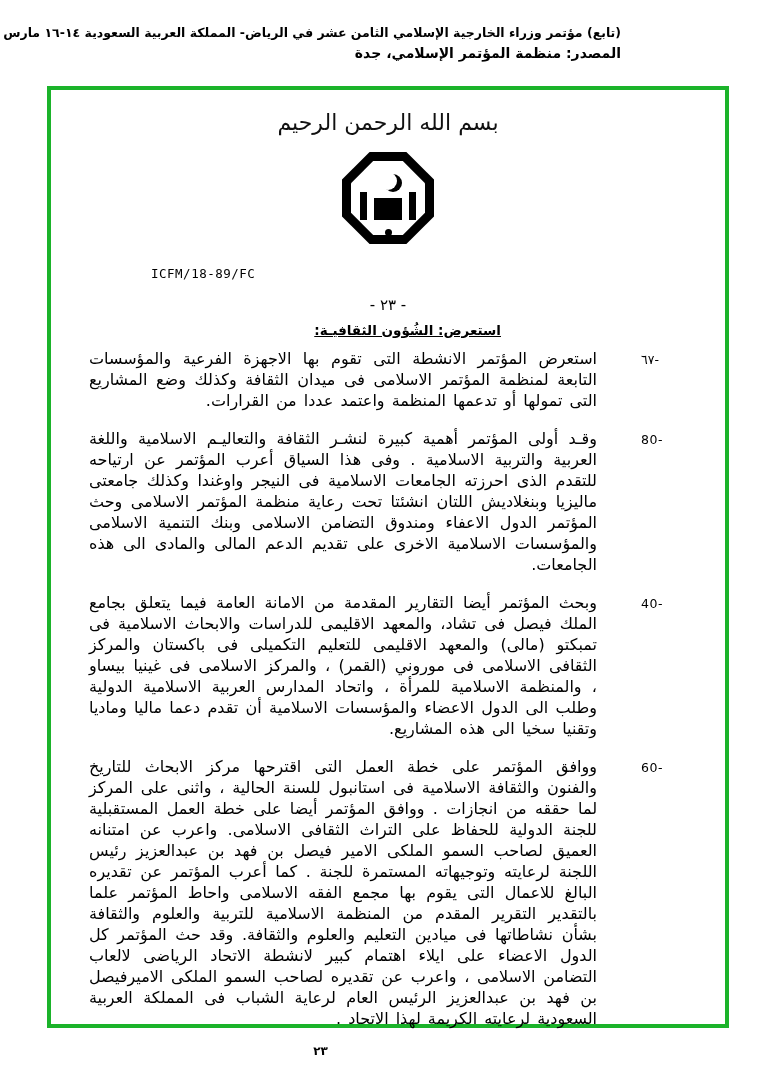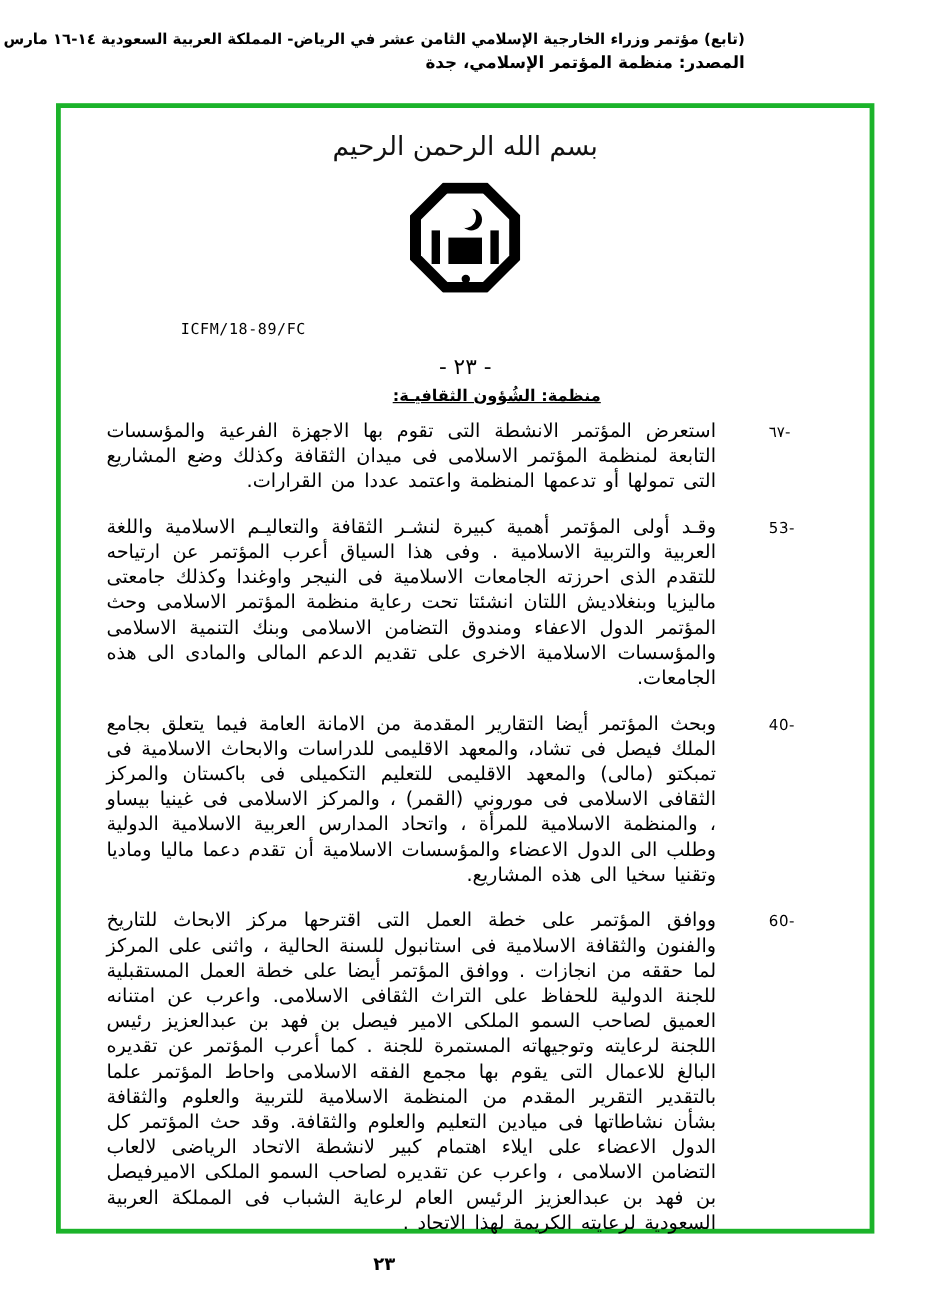--- a/index.html
+++ b/index.html
@@ -150,21 +150,21 @@
     margin-left: 28px;
   }
 
   
   .page-marker {
     position: absolute;
     top: 206px;
     left: 0;
     width: 100%;
     text-align: center;
-    font-size: 18px;
+    font-size: 15px;
     letter-spacing: 1px;
   }
 
   
   .body-area {
     position: absolute;
     top: 232px;
     right: 0;
     left: 0;
     padding-right: 38px;
@@ -209,21 +209,21 @@
   }
   .para.indent .txt { padding-right: 8px; }
 
   
   .folio {
     position: absolute;
     top: 1044px;
     left: 0;
     width: 641px;
     text-align: center;
-    font-size: 15px;
+    font-size: 12px;
     font-weight: bold;
     letter-spacing: 1px;
   }
 </style>
 </head>
 <body>
 
 <div class="doc-header">
   <div class="hdr-line1">(تابع) مؤتمر وزراء الخارجية الإسلامي الثامن عشر في الرياض- المملكة العربية السعودية ١٤-١٦ مارس ١٩٨٩- البيان الختامي</div>
   <div class="hdr-line2">المصدر: منظمة المؤتمر الإسلامي، جدة</div>
@@ -245,29 +245,29 @@
         <div class="dot"></div>
       </div>
     </div>
 
     <div class="doc-code">ICFM/18-89/FC</div>
 
     <div class="page-marker">- ٢٣ -</div>
 
     <div class="body-area">
 
-      <div class="section-title">منظمة: الشُؤون الثقافيـة:</div>
+      <div class="section-title">استعرض: الشُؤون الثقافيـة:</div>
 
       <div class="para indent">
         <div class="num">-٦٧</div>
         <div class="txt">استعرض المؤتمر الانشطة التى تقوم بها الاجهزة الفرعية والمؤسسات التابعة لمنظمة المؤتمر الاسلامى فى ميدان الثقافة وكذلك وضع المشاريع التى تمولها أو تدعمها المنظمة واعتمد عددا من القرارات.</div>
       </div>
 
       <div class="para indent">
-        <div class="num">-53</div>
+        <div class="num">-80</div>
         <div class="txt">وقـد أولى المؤتمر أهمية كبيرة لنشـر الثقافة والتعاليـم الاسلامية واللغة العربية والتربية الاسلامية . وفى هذا السياق أعرب المؤتمر عن ارتياحه للتقدم الذى احرزته الجامعات الاسلامية فى النيجر واوغندا وكذلك جامعتى ماليزيا وبنغلاديش اللتان انشئتا تحت رعاية منظمة المؤتمر الاسلامى وحث المؤتمر الدول الاعفاء ومندوق التضامن الاسلامى وبنك التنمية الاسلامى والمؤسسات الاسلامية الاخرى على تقديم الدعم المالى والمادى الى هذه الجامعات.</div>
       </div>
 
       <div class="para indent">
         <div class="num">-40</div>
         <div class="txt">وبحث المؤتمر أيضا التقارير المقدمة من الامانة العامة فيما يتعلق بجامع الملك فيصل فى تشاد، والمعهد الاقليمى للدراسات والابحاث الاسلامية فى تمبكتو (مالى) والمعهد الاقليمى للتعليم التكميلى فى باكستان والمركز الثقافى الاسلامى فى موروني (القمر) ، والمركز الاسلامى فى غينيا بيساو ، والمنظمة الاسلامية للمرأة ، واتحاد المدارس العربية الاسلامية الدولية وطلب الى الدول الاعضاء والمؤسسات الاسلامية أن تقدم دعما ماليا وماديا وتقنيا سخيا الى هذه المشاريع.</div>
       </div>
 
       <div class="para indent">
         <div class="num">-60</div>

